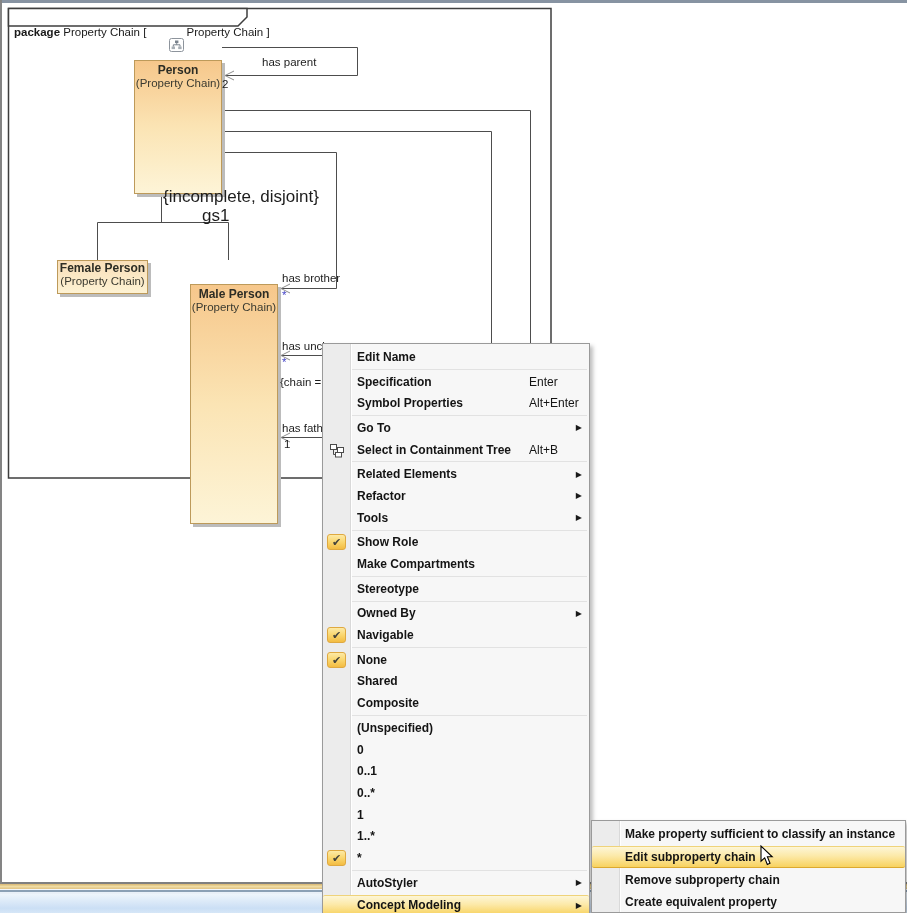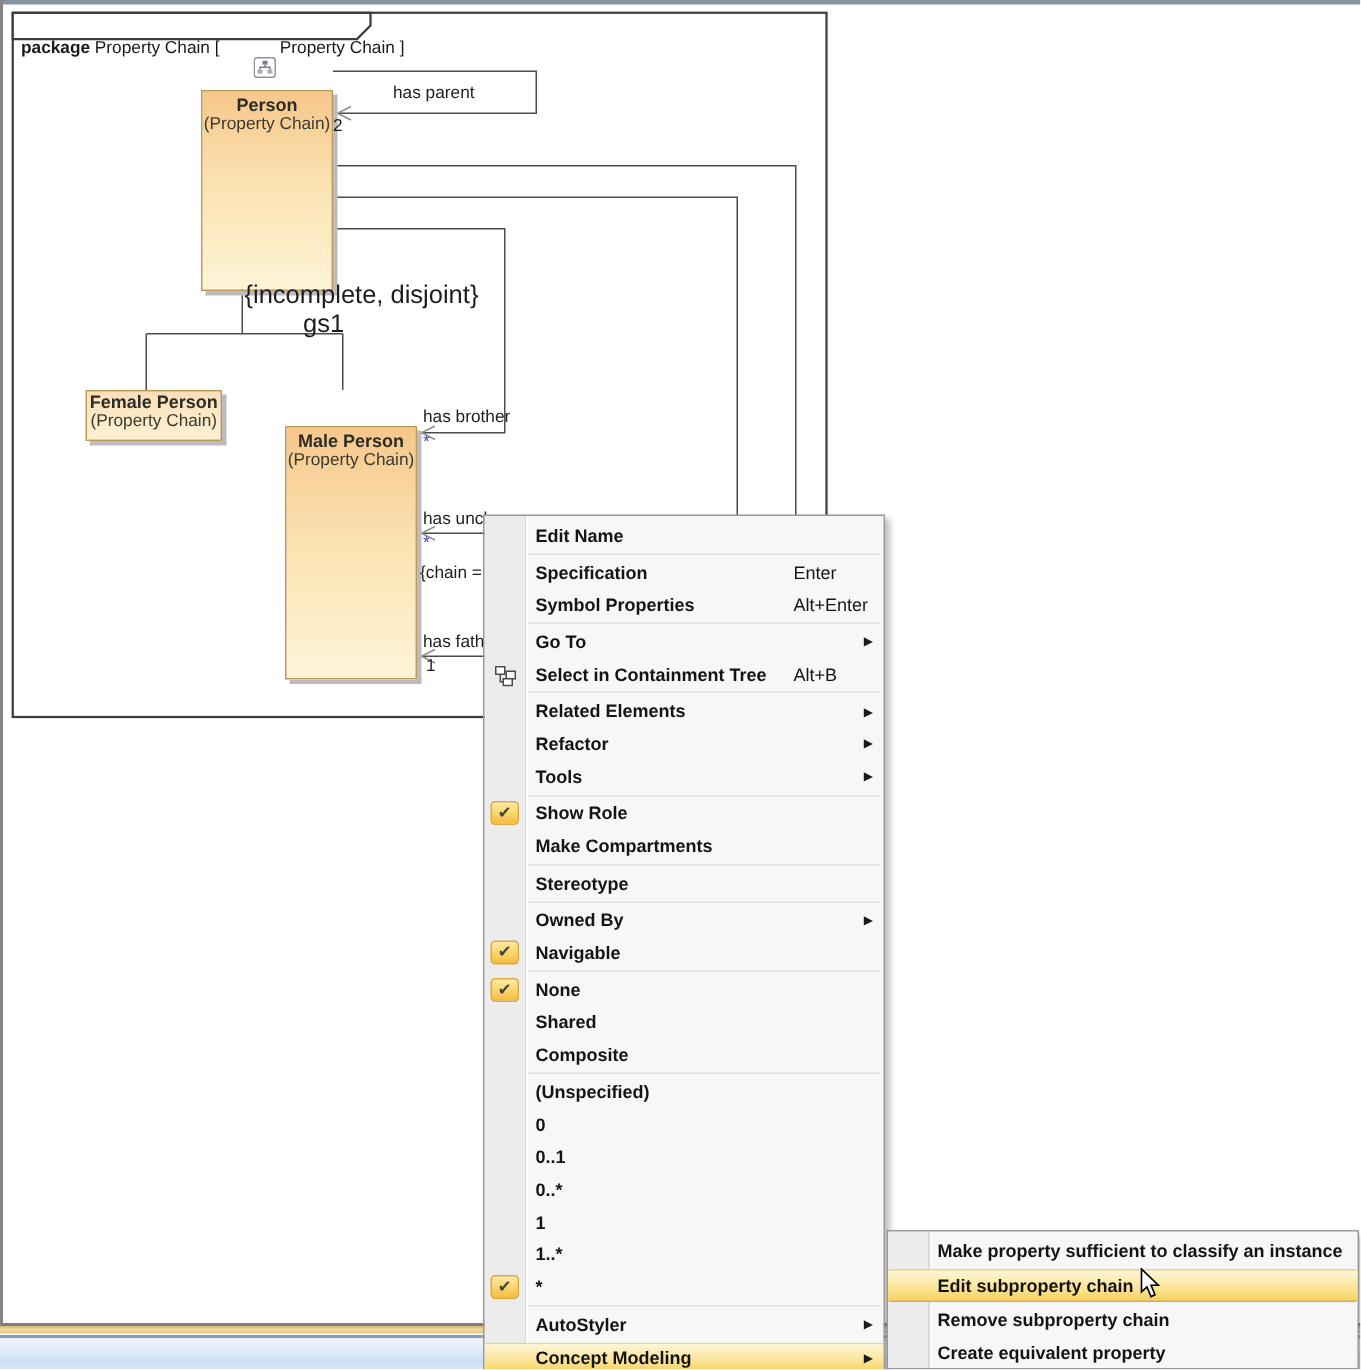--- a/index.html
+++ b/index.html
@@ -107,21 +107,21 @@
   </div>
 
   <div class="uml-class fill-a" style="left:134px;top:36px;width:88px;height:134px;">
     <div class="cls-name">Person</div>
     <div class="cls-stereo">(Property Chain)</div>
   </div>
   <div class="uml-class fill-b" style="left:57px;top:260px;width:91px;height:34px;">
     <div class="cls-name" style="padding-top:0;">Female Person</div>
     <div class="cls-stereo">(Property Chain)</div>
   </div>
-  <div class="uml-class fill-a" style="left:190px;top:260px;width:88px;height:169px;">
+  <div class="uml-class fill-a" style="left:190px;top:260px;width:88px;height:240px;">
     <div class="cls-name">Male Person</div>
     <div class="cls-stereo">(Property Chain)</div>
   </div>
 
   <div class="edge-label" style="left:234px;top:56px;margin-left:28px;">has parent</div>
   <div class="edge-label" style="left:222px;top:78px;">2</div>
   <div class="edge-label" style="left:282px;top:272px;">has brother</div>
   <div class="edge-label mult-blue" style="left:282px;top:289px;">*</div>
   <div class="edge-label" style="left:282px;top:340px;">has uncl</div>
   <div class="edge-label mult-blue" style="left:282px;top:356px;">*</div>

